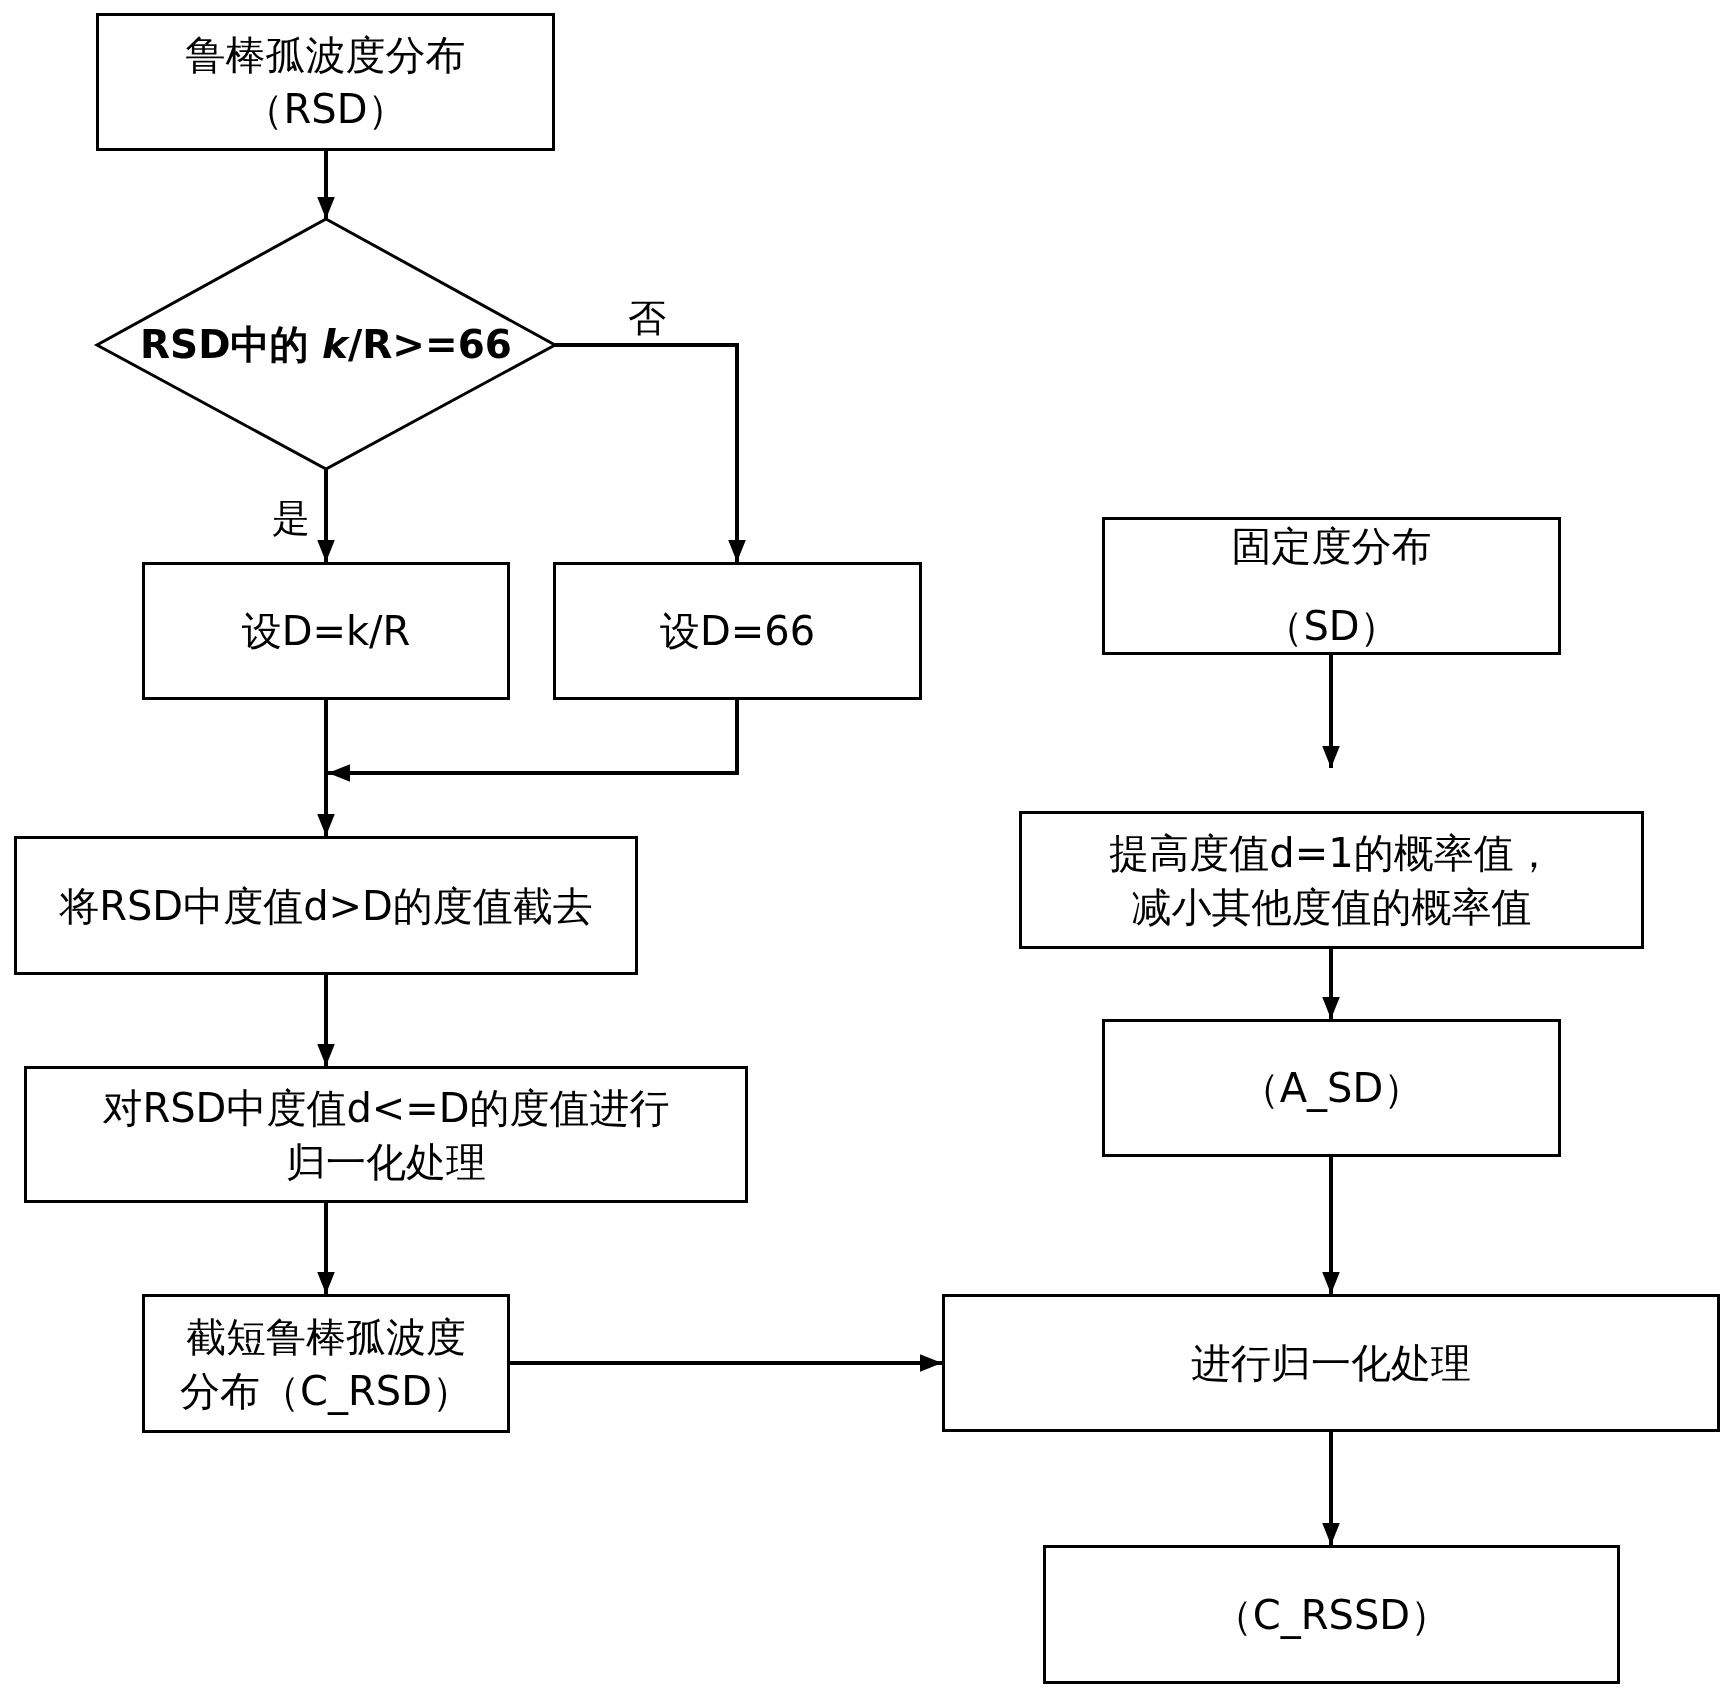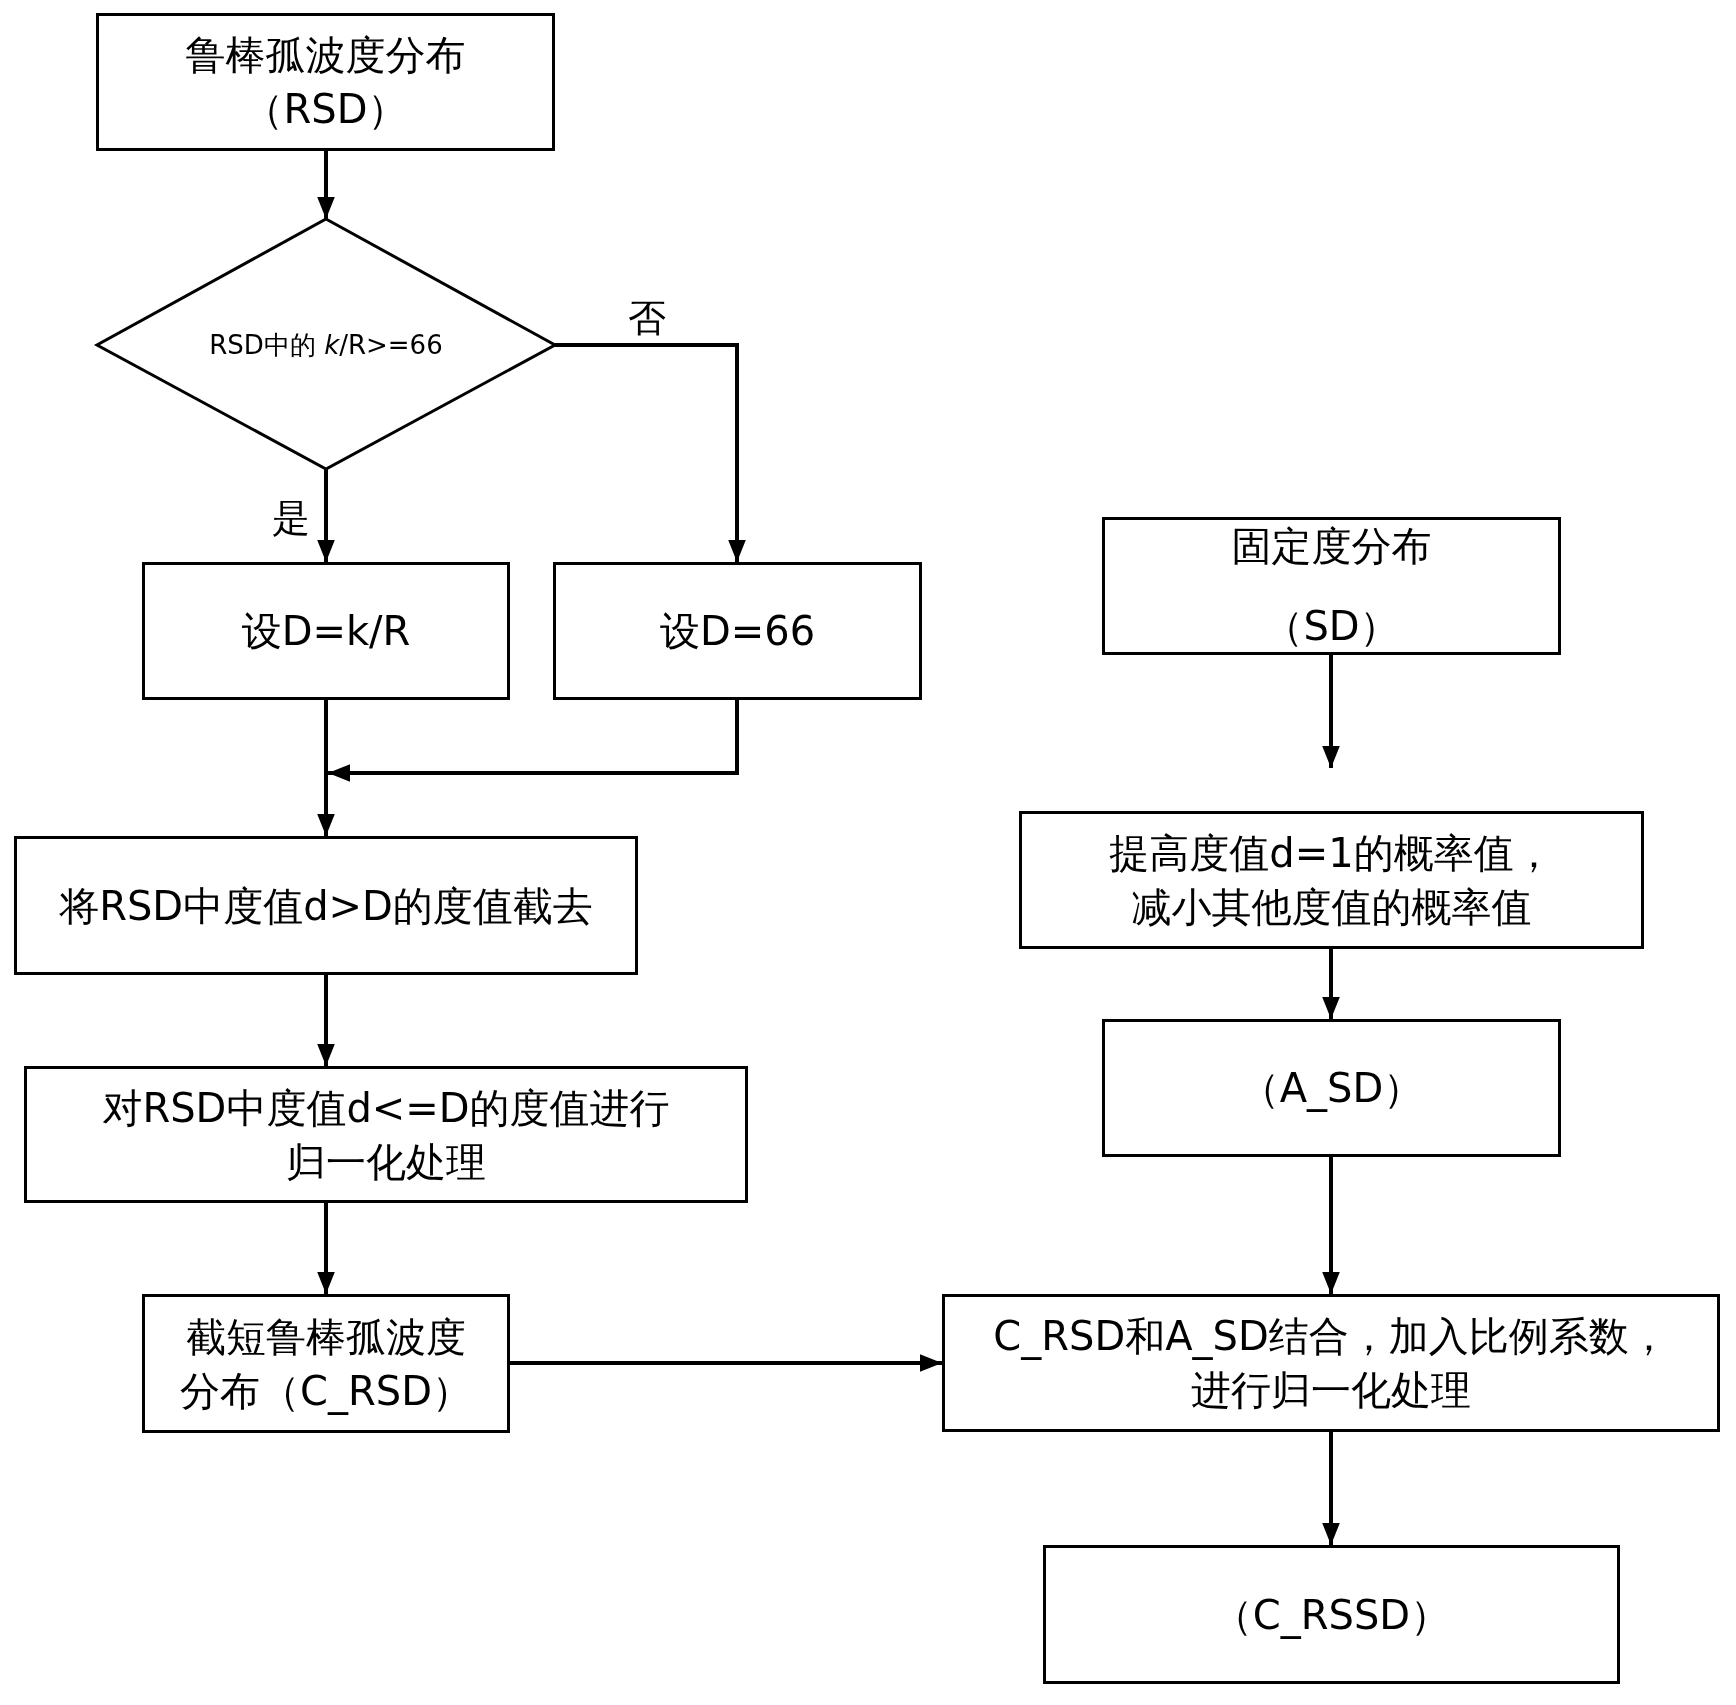--- a/index.html
+++ b/index.html
@@ -4,22 +4,22 @@
 <style>
   html, body { margin: 0; padding: 0; background: #ffffff; }
   body { width: 1736px; height: 1705px; position: relative; overflow: hidden;
          font-family: "DejaVu Sans", "Liberation Sans", sans-serif; color: #000; }
   svg.lines { position: absolute; left: 0; top: 0; width: 1736px; height: 1705px; }
   .box { position: absolute; box-sizing: border-box; border: 3px solid #000; background: #fff;
          display: flex; flex-direction: column; align-items: center; justify-content: center;
          text-align: center; font-size: 40px; line-height: 54px; }
   .box span { display: block; white-space: nowrap; }
   .label { position: absolute; font-size: 38px; line-height: 40px; white-space: nowrap; }
-  .dtext { position: absolute; font-size: 26px; line-height: 40px; white-space: nowrap;
-           transform: translate(-50%, -50%); }
+  .dtext { position: absolute; font-size: 39px; line-height: 40px; white-space: nowrap;
+           transform: translate(-50%, -50%); font-weight: bold; }
   .dtext i { font-style: italic; }
 </style>
 </head>
 <body>
 
 <svg class="lines" xmlns="http://www.w3.org/2000/svg">
   <defs>
     <marker id="arr" markerWidth="10" markerHeight="10" refX="9" refY="5" orient="auto" markerUnits="userSpaceOnUse">
       <path d="M0,0 L10,5 L0,10 z" fill="#000"></path>
     </marker>
@@ -99,19 +99,18 @@
 <div class="box" style="left:1019px; top:768px; width:625px; height:138px;margin-top:43px;">
   <span>提高度值d=1的概率值，</span>
   <span>减小其他度值的概率值</span>
 </div>
 
 <div class="box" style="left:1102px; top:1019px; width:459px; height:138px;">
   <span>（A_SD）</span>
 </div>
 
 <div class="box" style="left:942px; top:1294px; width:778px; height:138px;">
-  <span>C_RSD和A_SD结合，加入比例系数，</span>
   <span>进行归一化处理</span>
 </div>
 
 <div class="box" style="left:1043px; top:1545px; width:577px; height:139px;">
   <span>（C_RSSD）</span>
 </div>
 
 </body></html>

